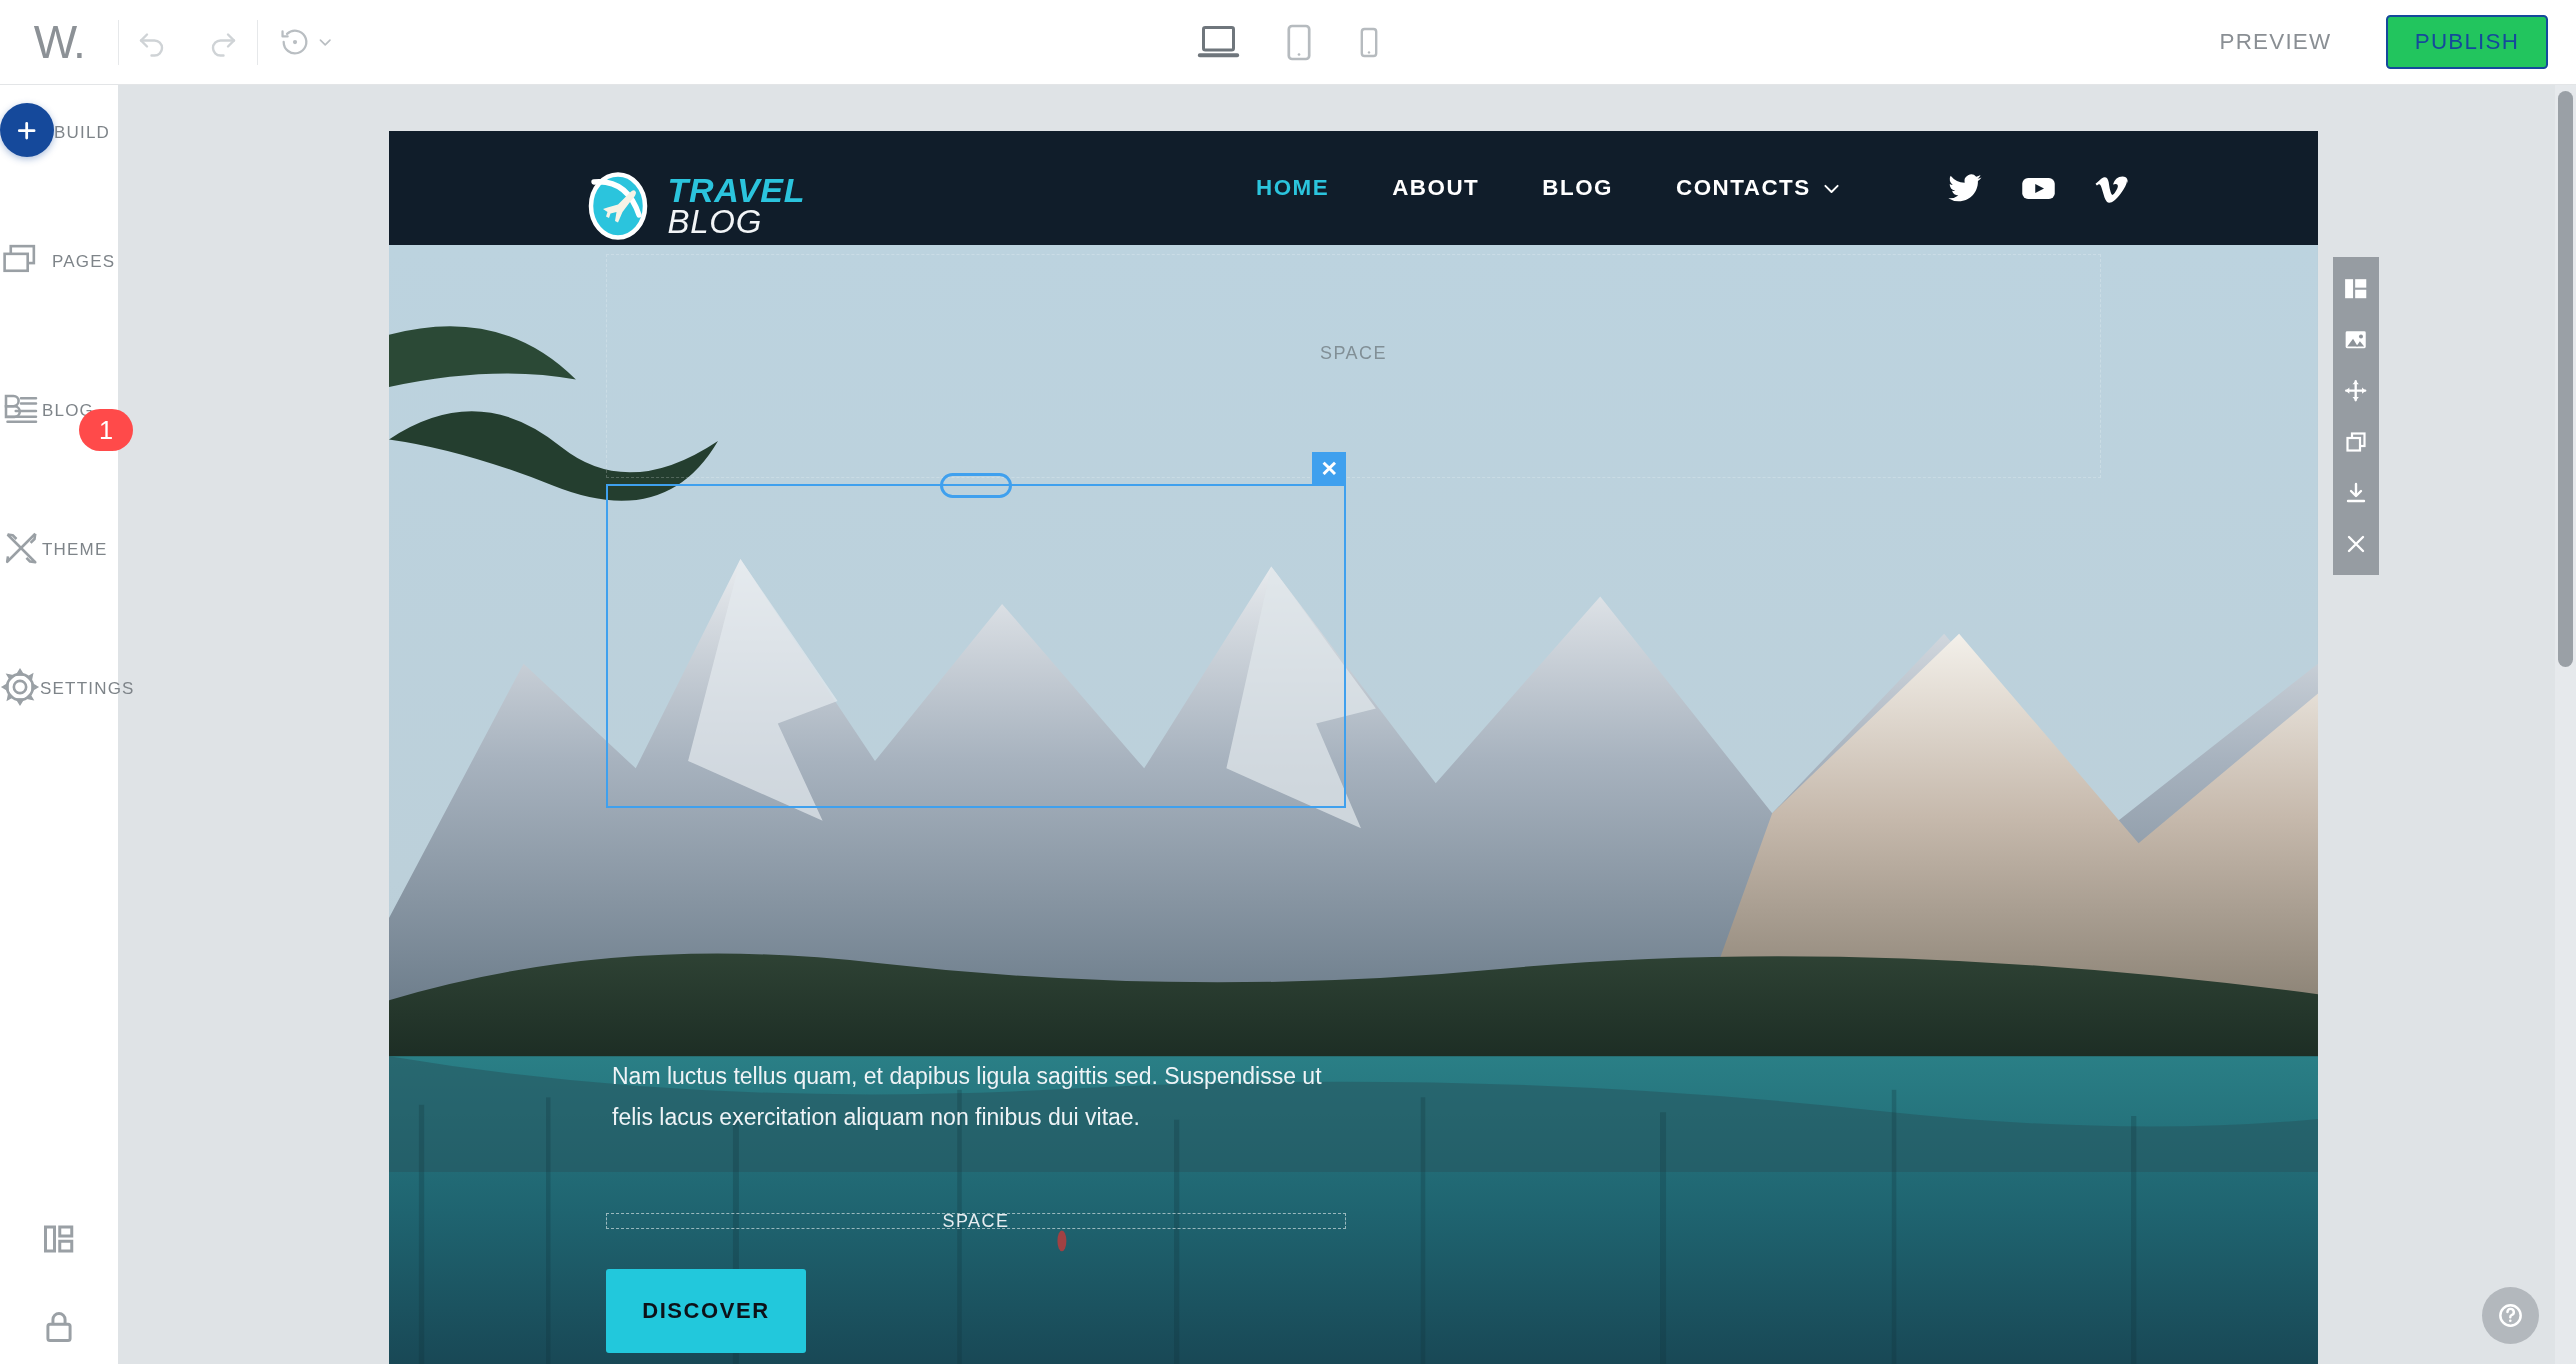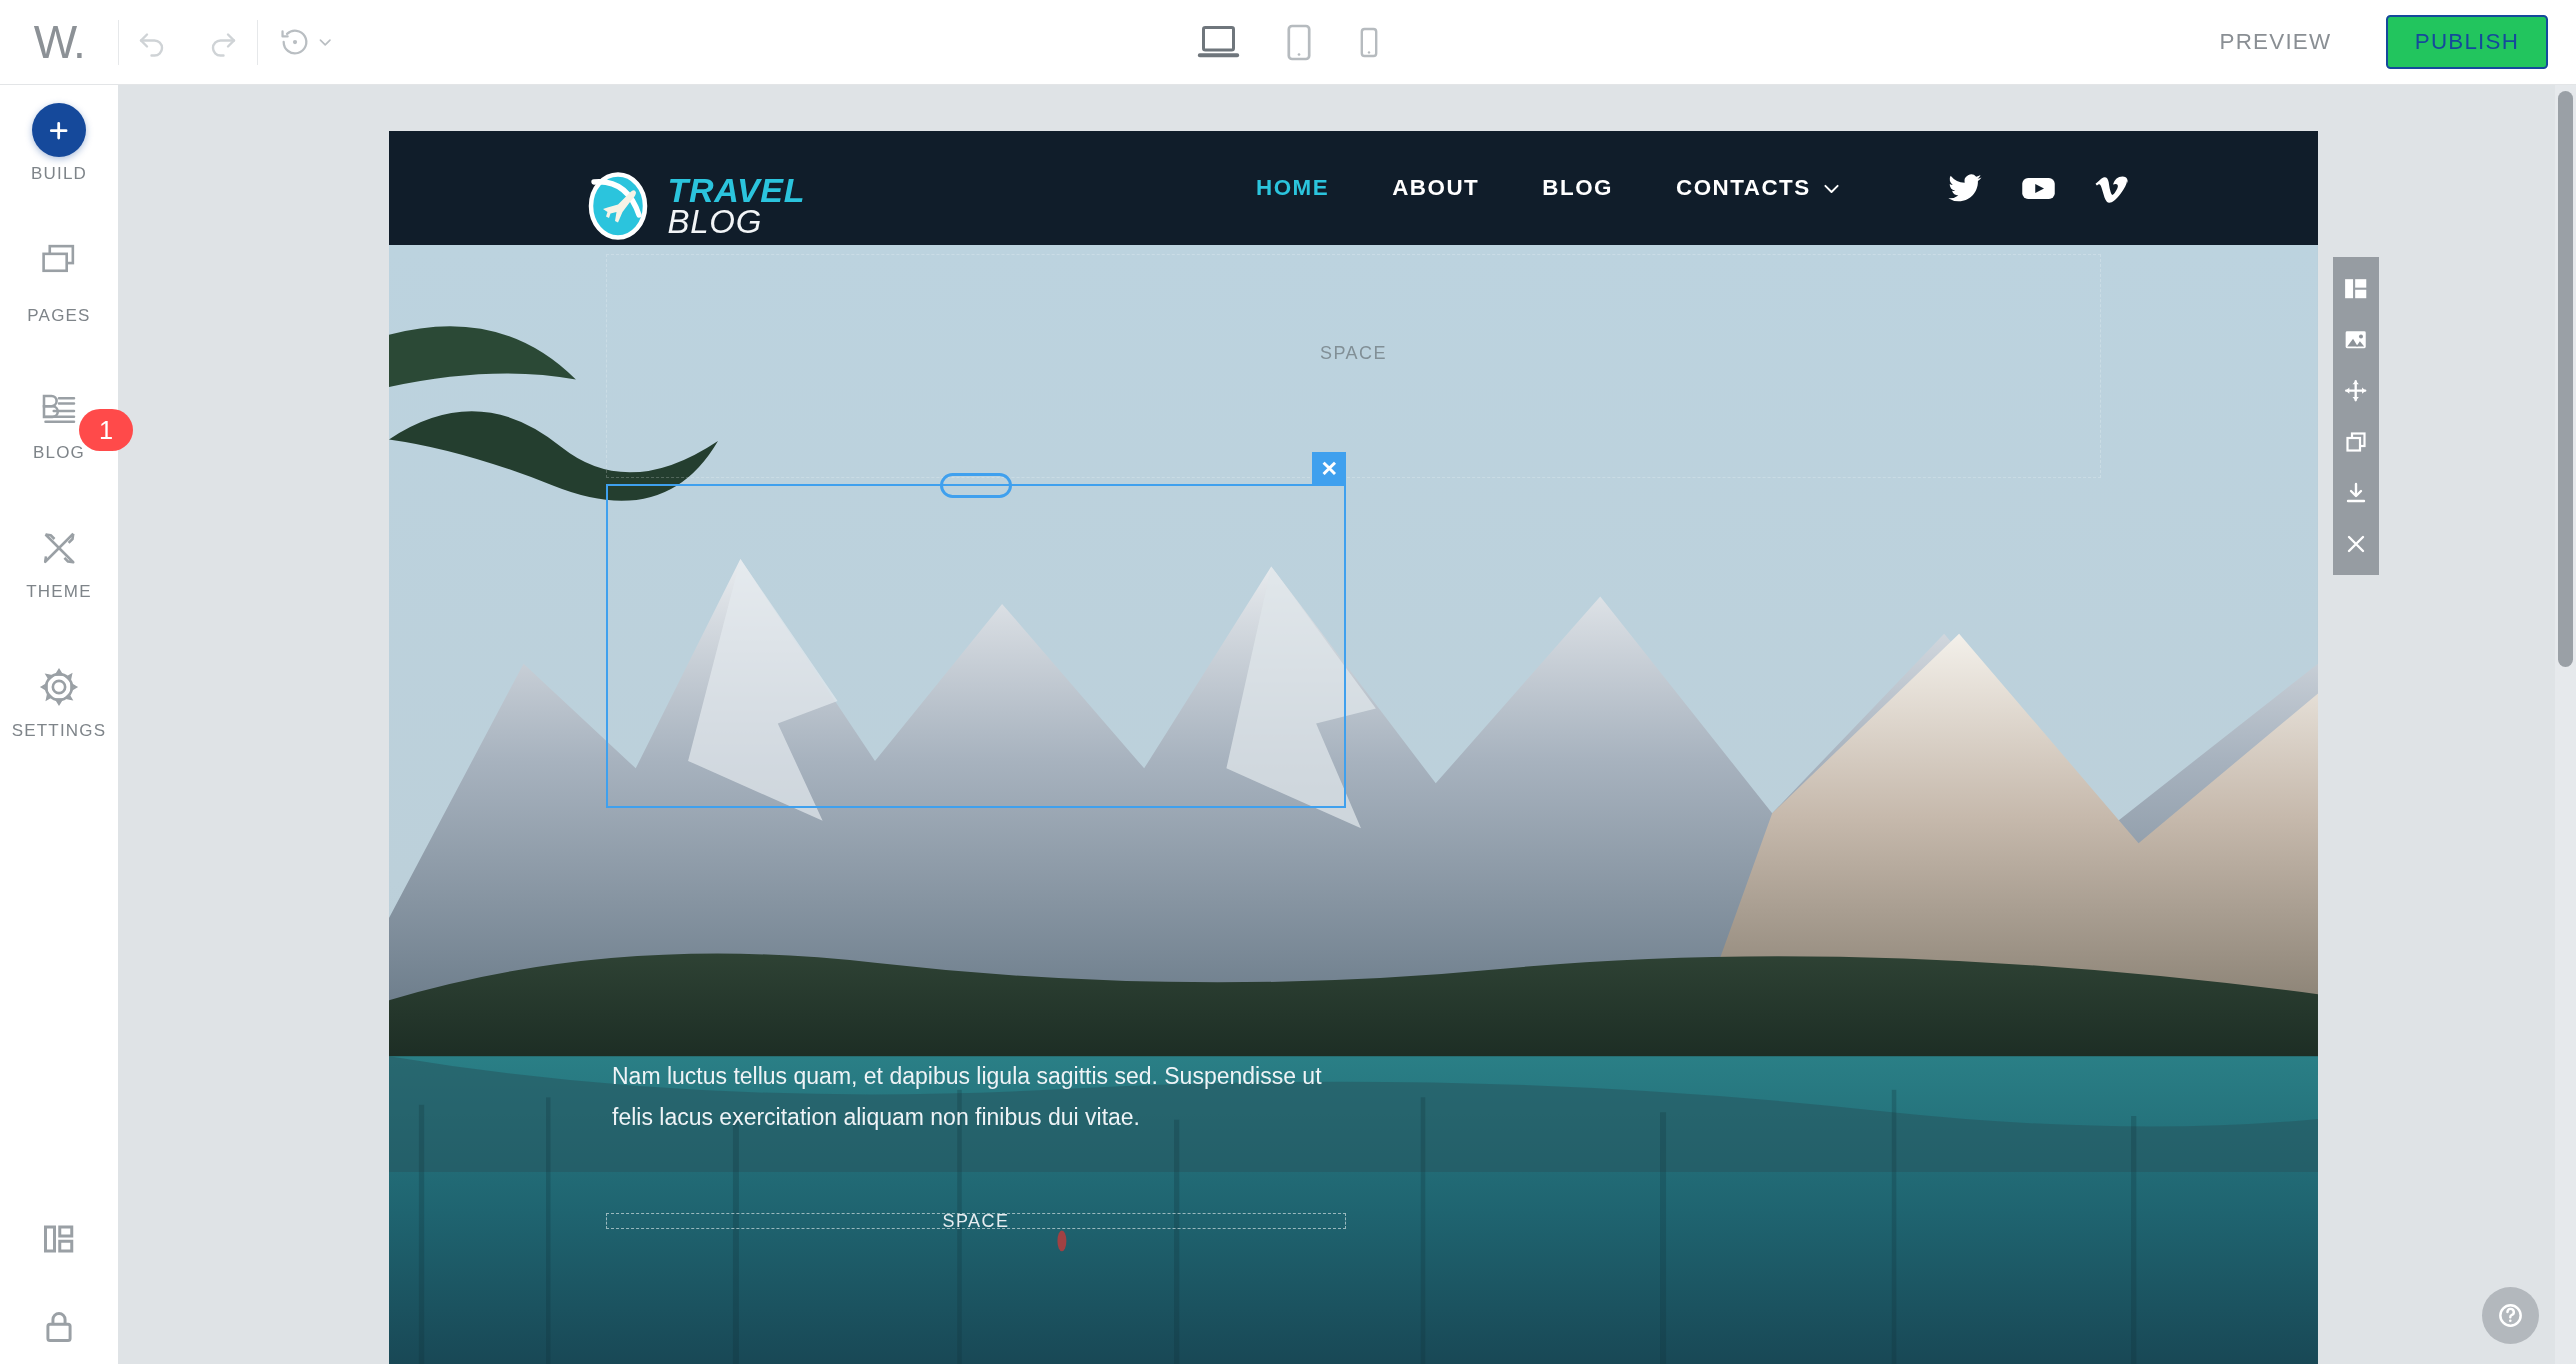--- a/index.html
+++ b/index.html
@@ -60,21 +60,21 @@
 
   
   .sidebar {
     position: absolute; top: 85px; left: 0;
     width: 118px; height: 1280px;
     background: #ffffff;
     z-index: 50;
   }
   .sb-item {
     position: absolute; left: 0; width: 118px;
-    display: flex; flex-direction: column; align-items: center;
+    display: flex; flex-direction: row; align-items: center;
     cursor: pointer;
   }
   .sb-icon { height: 58px; display:flex; align-items:center; justify-content:center; }
   .sb-label {
     font-size: 17px; color: #7e8489; letter-spacing: 1.2px;
     margin-top: 4.5px; font-family: "Liberation Sans", sans-serif;
   }
   .build-circle {
     width: 54px; height: 54px; border-radius: 50%;
     background: #15499b;
@@ -488,20 +488,21 @@
         <div class="sel-close">✕</div>
       </div>
 
 
       <div class="hero-para">Nam luctus tellus quam, et dapibus ligula sagittis sed. Suspendisse ut felis lacus exercitation aliquam non finibus dui vitae.</div>
 
       <div class="space-mid">
         <div class="lbl">SPACE</div>
       </div>
 
+      <button class="discover-btn">DISCOVER</button>
 
     </div>
 
   </div>
 
   <div class="float-tools">
     <div class="ft-btn">
       <svg width="25.4" height="25.4" viewBox="0 0 24 24" fill="#ffffff">
         <rect x="2" y="3" width="7.5" height="18"></rect>
         <rect x="11.5" y="3" width="10.5" height="8"></rect>

